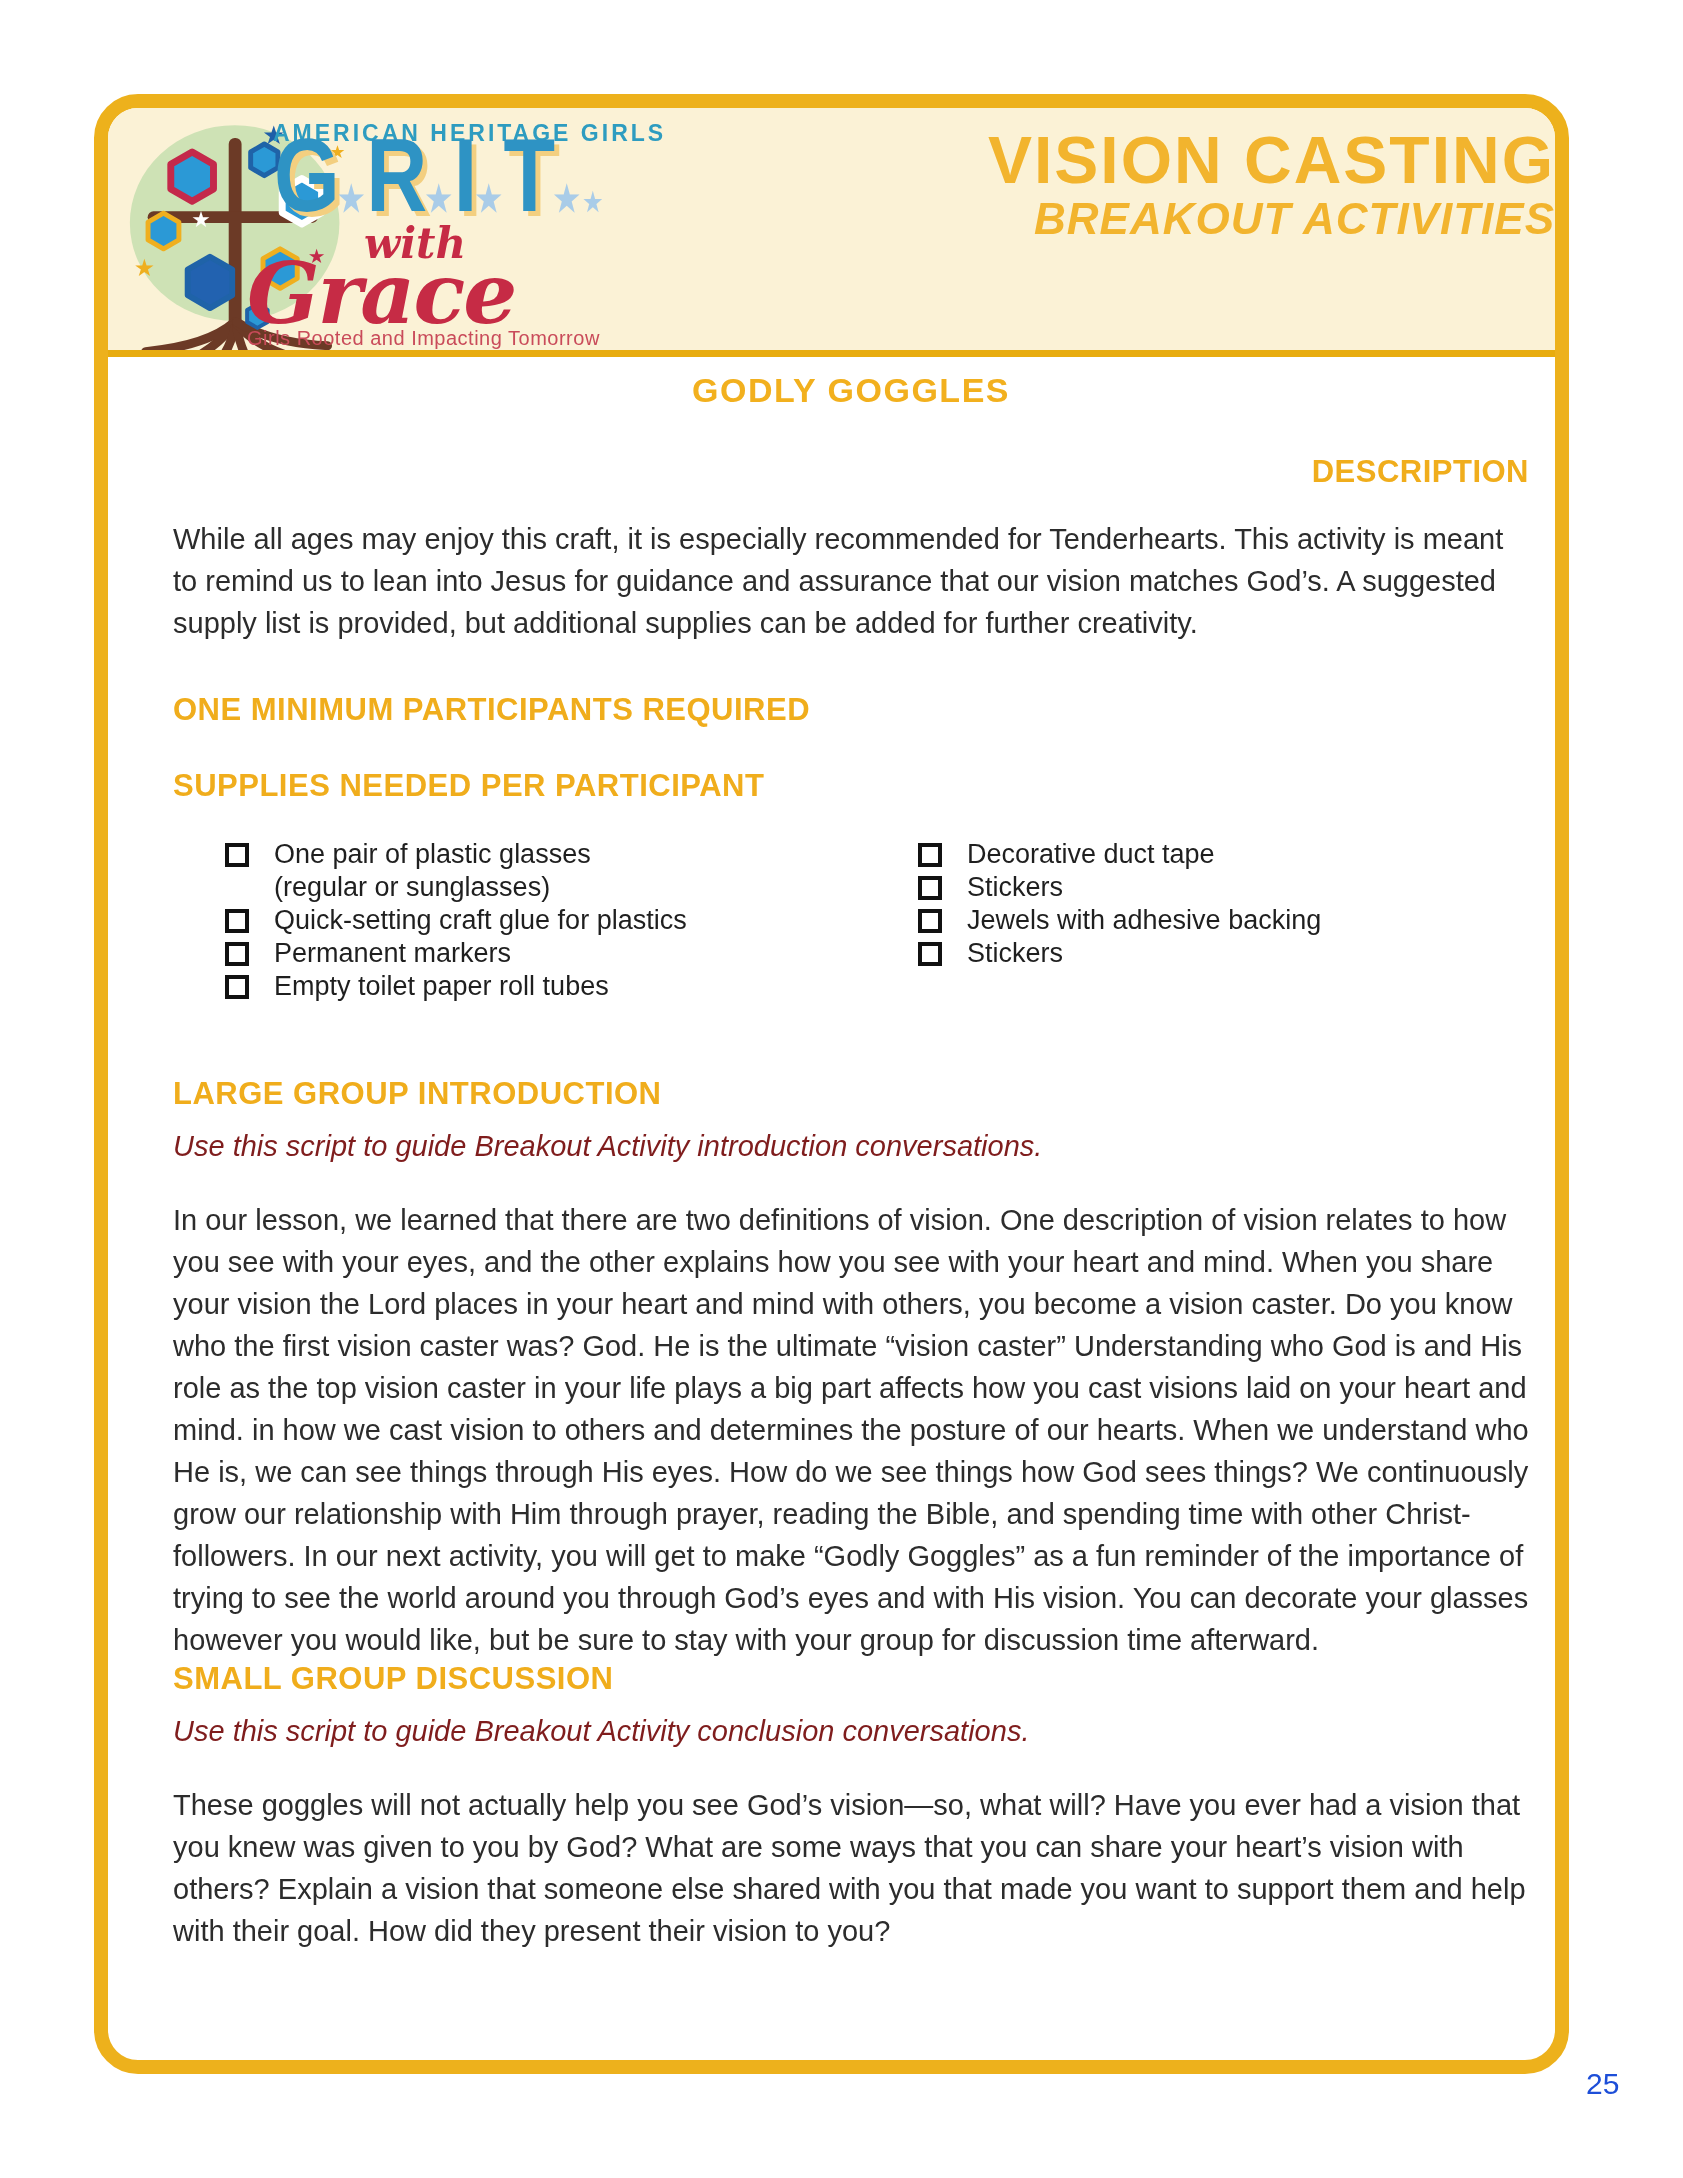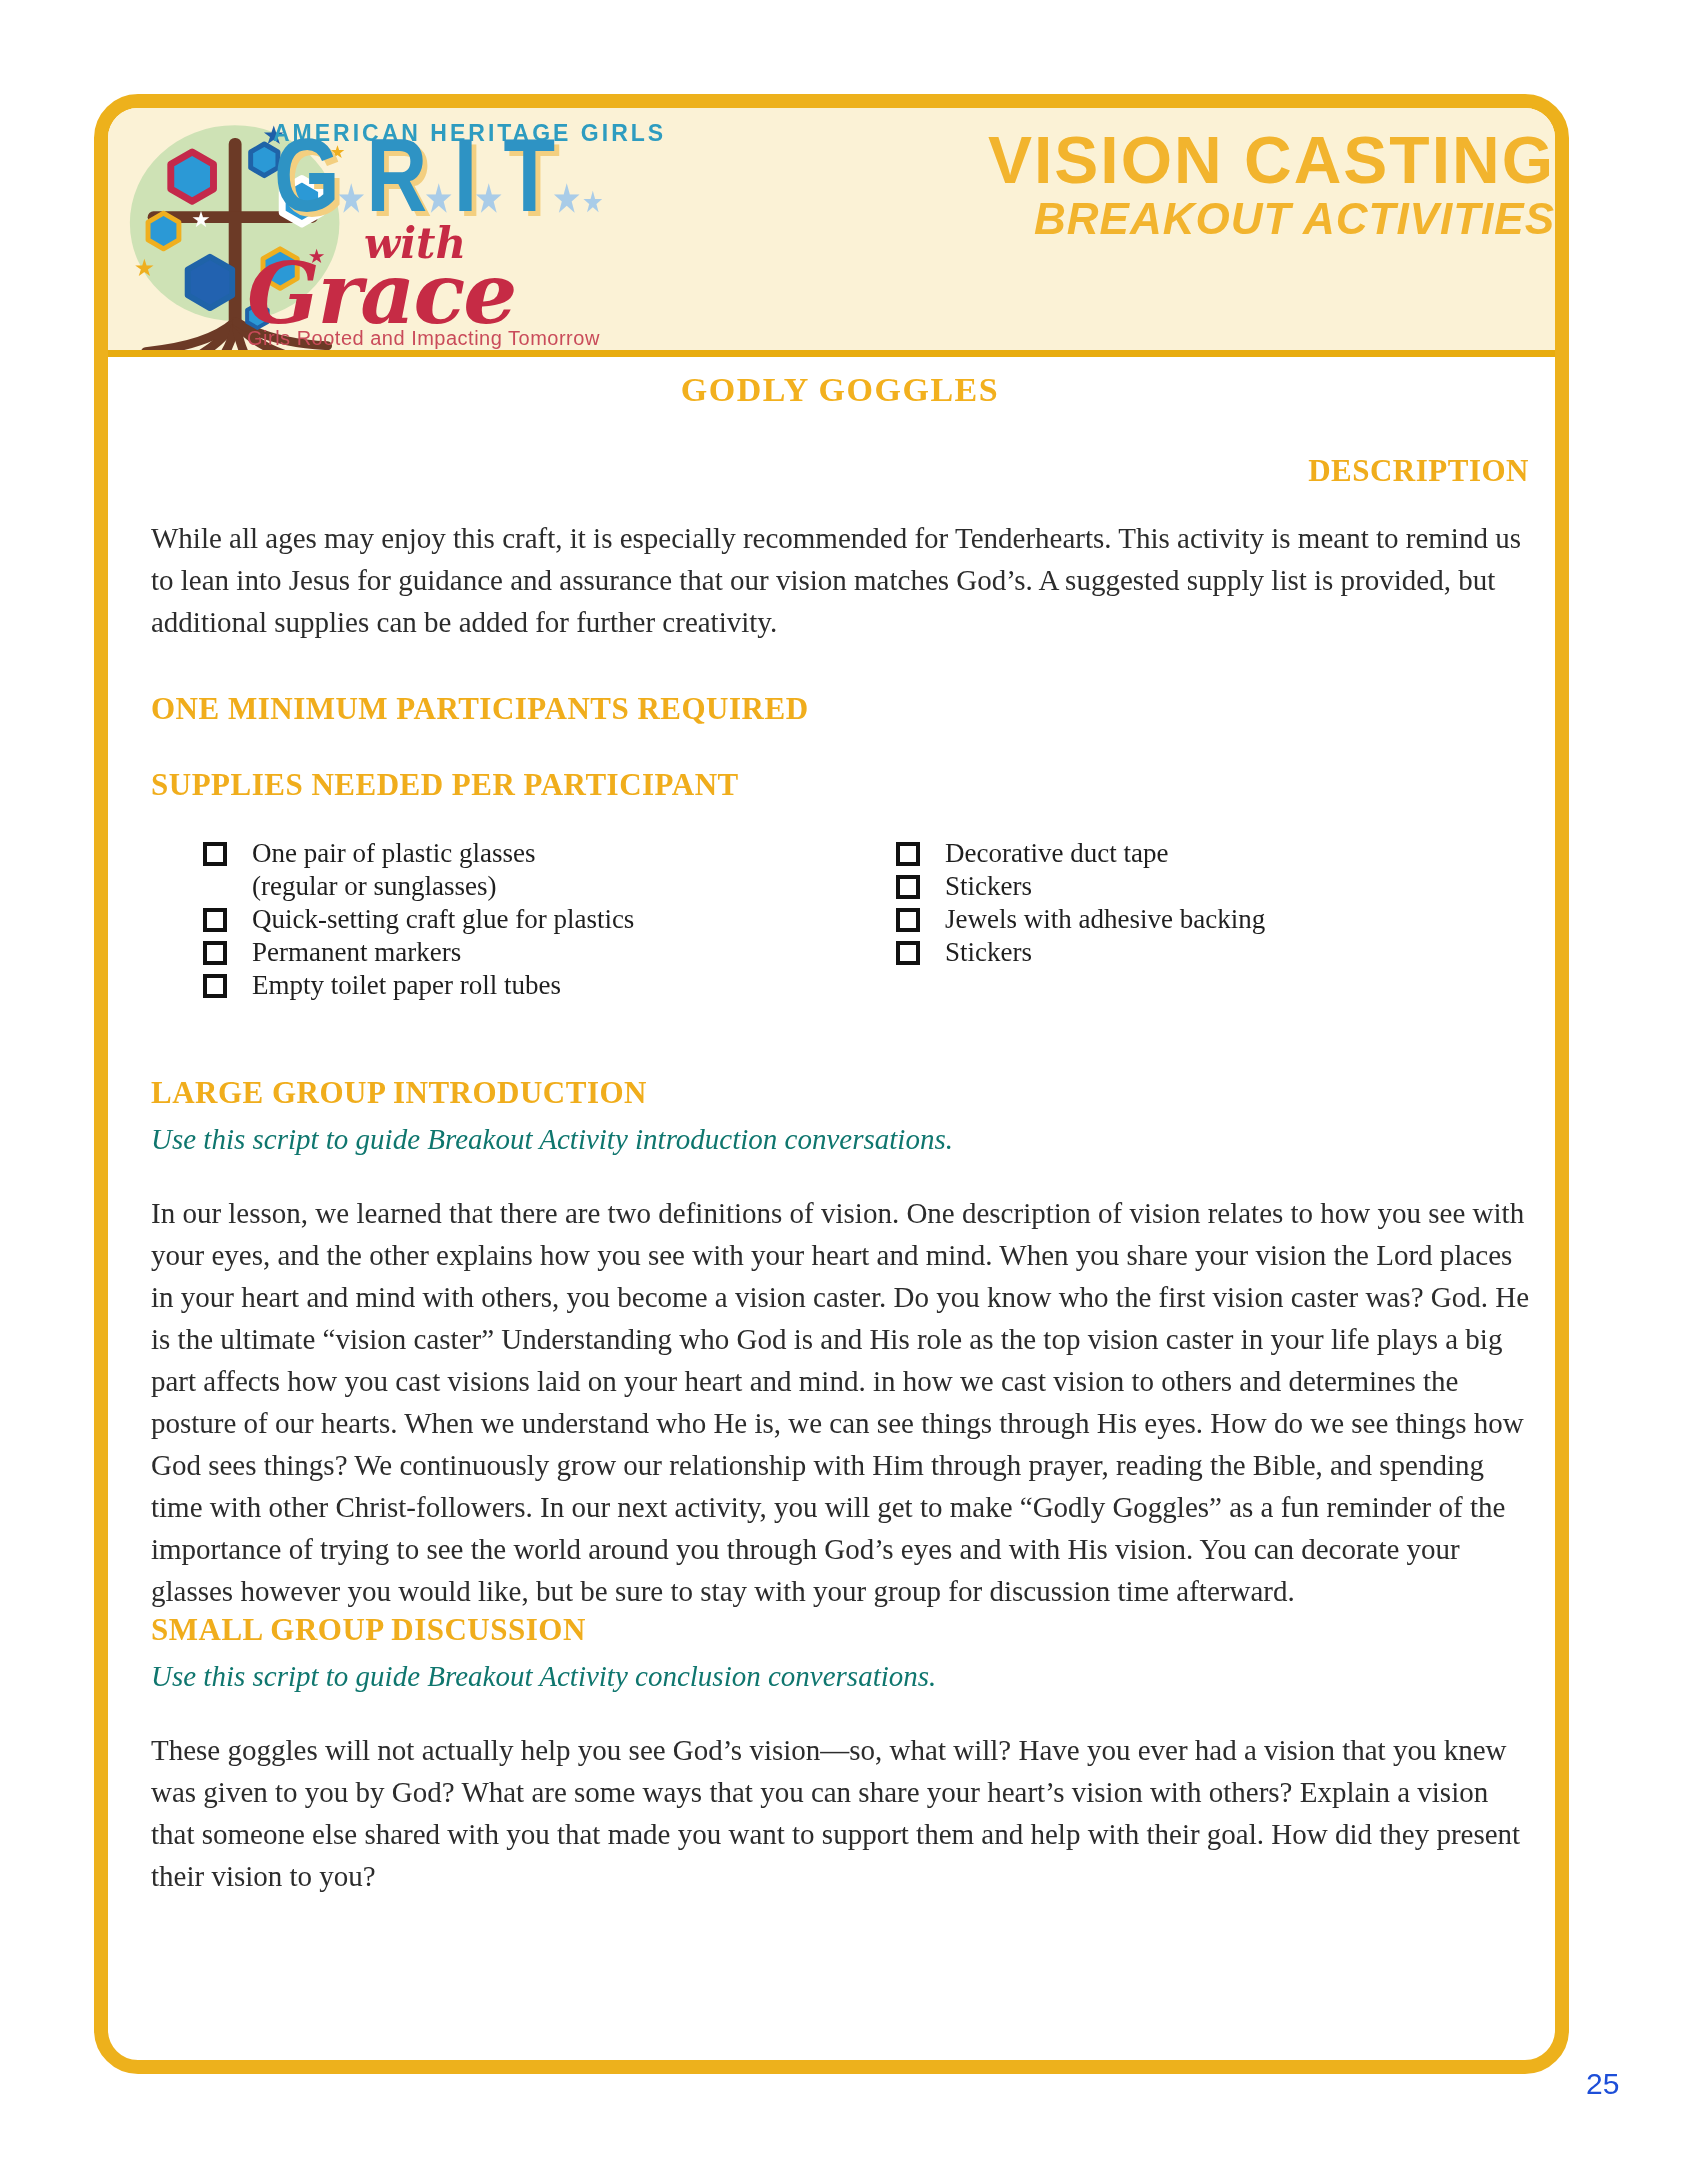--- a/index.html
+++ b/index.html
@@ -41,40 +41,40 @@
   .grace-with{font-size:42px;margin-left:117px;}
   .grace-word{font-size:85px;margin-top:-14px;letter-spacing:-2px;}
   .brand-tagline{
     position:absolute;left:139px;top:219px;font-size:20px;color:#C94B5A;
     letter-spacing:0.5px;
   }
   .band-title{position:absolute;right:0;top:18px;text-align:right;color:#F2B42E;}
   .band-title .t1{font-size:66px;font-weight:bold;letter-spacing:2px;line-height:1.05;}
   .band-title .t2{font-size:44px;font-weight:bold;font-style:italic;letter-spacing:1px;line-height:1.1;}
   
-  .content{position:relative;padding:14px 26px 0 43px;font-family:Liberation Serif, serif;}
+  .content{position:relative;padding:14px 26px 0 65px;}
   .activity-title{
     text-align:center;color:#F2B01E;font-size:34px;font-weight:bold;
     letter-spacing:1.5px;margin:0;
   }
   .gold-h{
     color:#F0AD1C;font-size:31px;font-weight:bold;letter-spacing:0.5px;
     margin:0;
   }
   .mt-desc-h{margin-top:44px;text-align:right;}
   .mt-part-h{margin-top:48px;}
   .mt-supp-h{margin-top:40px;}
   .mt-large-h{margin-top:73px;}
   .mt-small-h{}
   .body-text{
     font-size:29px;line-height:42px;color:#2c2c2c;margin:28px 0 0 0;
     max-width:1381px;
   }
   .script-note{
-    font-style:italic;font-size:29px;color:#0f766e;margin:12px 0 0 0;
+    font-style:italic;font-size:29px;color:#7f1d1d;margin:18px 0 0 0;
   }
   .para{margin-top:36px;}
   .supplies{display:flex;margin:34px 0 0 52px;}
   .supplies .col-left{width:693px;flex:none;}
   .supplies .col-right{flex:1;}
   .check-item{display:flex;align-items:flex-start;font-size:27px;line-height:33px;color:#1f1f1f;}
   .checkbox{
     width:16px;height:16px;border:4px solid #111;flex:none;
     margin:5px 25px 0 0;background:#fff;
   }

